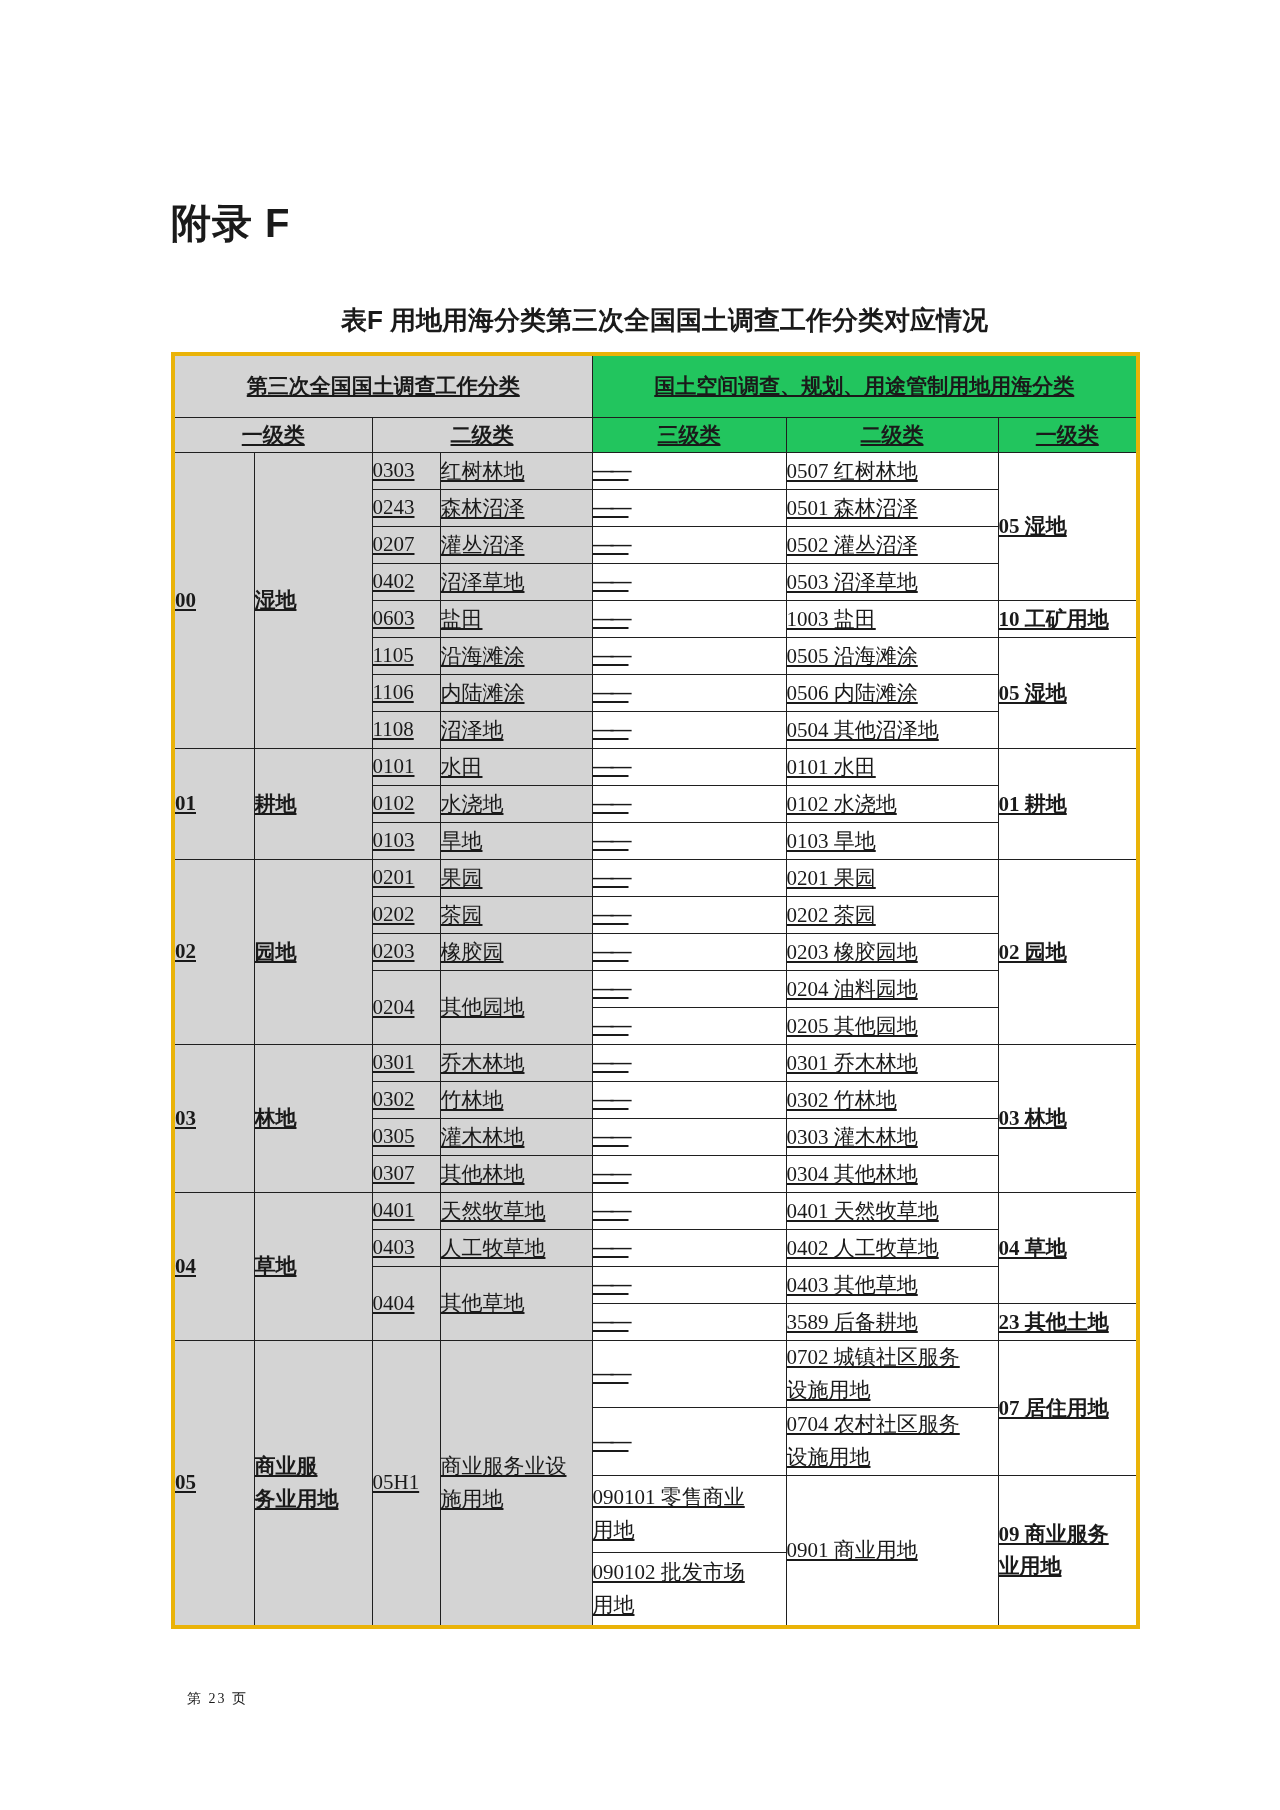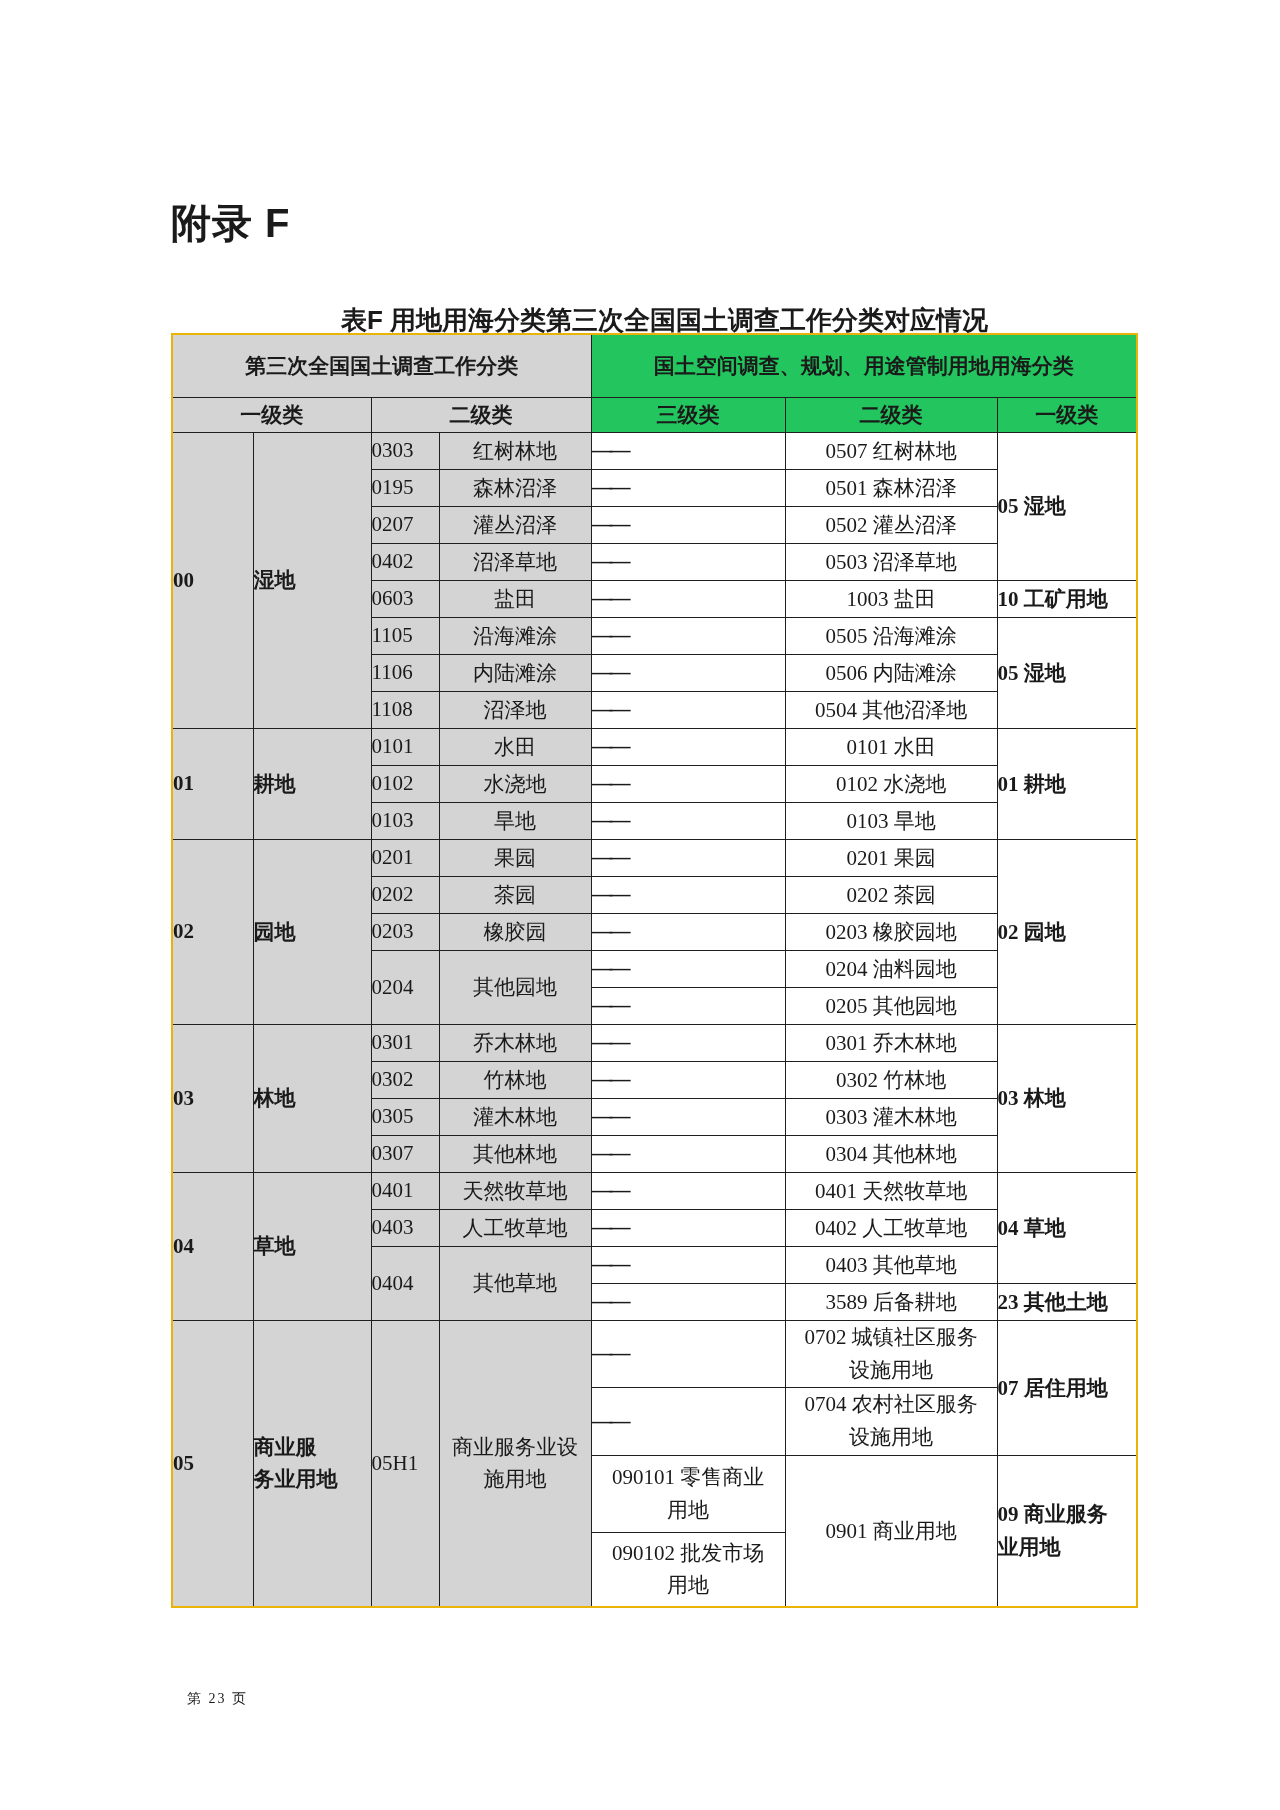--- a/index.html
+++ b/index.html
@@ -12,37 +12,38 @@
     position:absolute;left:0;top:196px;
     font-family:"Liberation Sans","DejaVu Sans",sans-serif;
     font-weight:bold;font-size:40px;letter-spacing:1px;
   }
   .caption{
     position:absolute;left:11px;top:303px;width:965px;text-align:center;
     font-family:"Liberation Sans","DejaVu Sans",sans-serif;
     font-weight:bold;font-size:26px;
   }
   table.cls{
-    position:absolute;left:0;top:333px;width:965px;
+    position:absolute;left:0;top:352px;width:965px;
     border-collapse:collapse;table-layout:fixed;
-    border:2px solid #eab308;
+    border:4px solid #eab308;
+    text-decoration:underline;
   }
   table.cls th,table.cls td{
     border:1px solid #1f1f1f;
     font-size:21px;vertical-align:middle;
     padding:0;overflow:hidden;
   }
   th{
     font-family:"Liberation Sans","DejaVu Sans",sans-serif;
     font-weight:bold;font-size:23px;text-align:center;background:#22c55e;
   }
   td{font-family:"Liberation Serif","DejaVu Serif",serif;background:#ffffff;}
   .g{background:#d4d4d4;}
   .c{text-align:left;}
-  .l{text-align:center;padding-left:13px;margin-top:42px;}
+  .l{text-align:left;padding-left:13px;margin-top:42px;}
   .fl{text-align:left;padding-left:10px;font-weight:bold;}
   .b{font-weight:bold;}
   .pre{white-space:pre-line;line-height:1.55;}
   .dash{text-align:left;padding-left:13px;font-weight:bold;letter-spacing:-3px;}
   .lb{border-bottom:1px solid #8f8f8f;}
   .lt{border-top:1px solid #8f8f8f;}
   tr.h1{height:63px;} tr.h2{height:35px;margin-left:28px;} tr.dr{height:37px;}
   tr.t1{height:67px;} tr.t2{height:68px;} tr.t3{height:77px;} tr.t4{height:75px;}
   .footer{
     position:absolute;left:16px;top:1690px;width:965px;text-align:left;
@@ -85,21 +86,21 @@
     <tr class="dr">
       <td rowspan="8" class="g c b">00</td>
       <td rowspan="8" class="g c b">湿地</td>
       <td class="g c">0303</td>
       <td class="g l">红树林地</td>
       <td class="dash">——</td>
       <td class="l">0507 红树林地</td>
       <td rowspan="4" class="fl">05 湿地</td>
     </tr>
     <tr class="dr">
-      <td class="g c">0195</td>
+      <td class="g c">0243</td>
       <td class="g l">森林沼泽</td>
       <td class="dash">——</td>
       <td class="l">0501 森林沼泽</td>
     </tr>
     <tr class="dr">
       <td class="g c">0207</td>
       <td class="g l">灌丛沼泽</td>
       <td class="dash">——</td>
       <td class="l">0502 灌丛沼泽</td>
     </tr>

